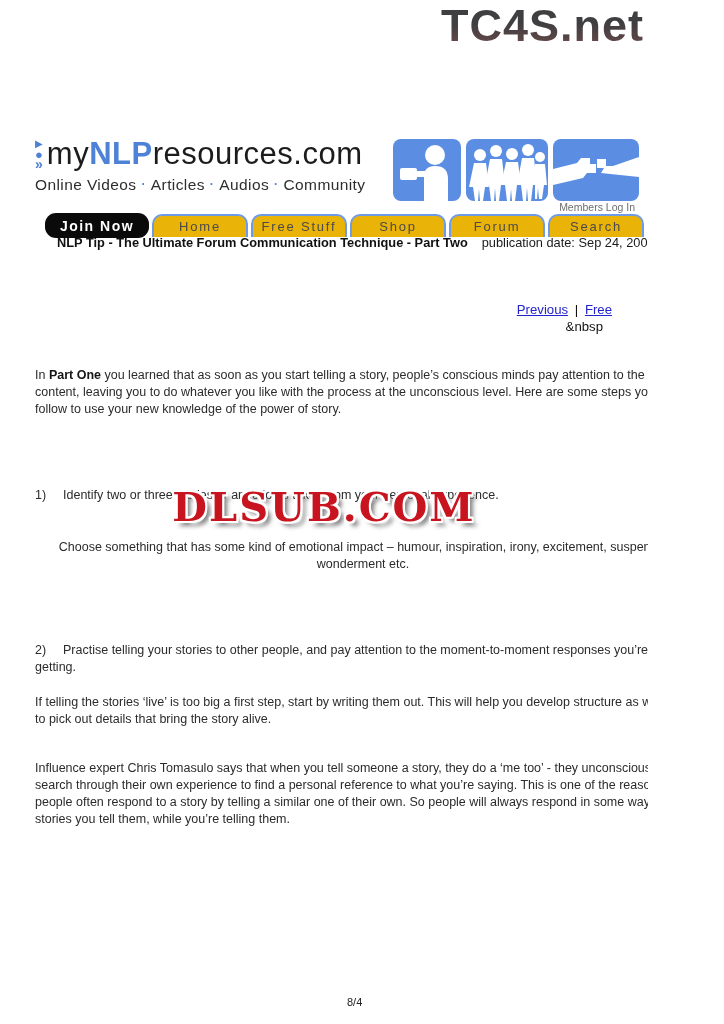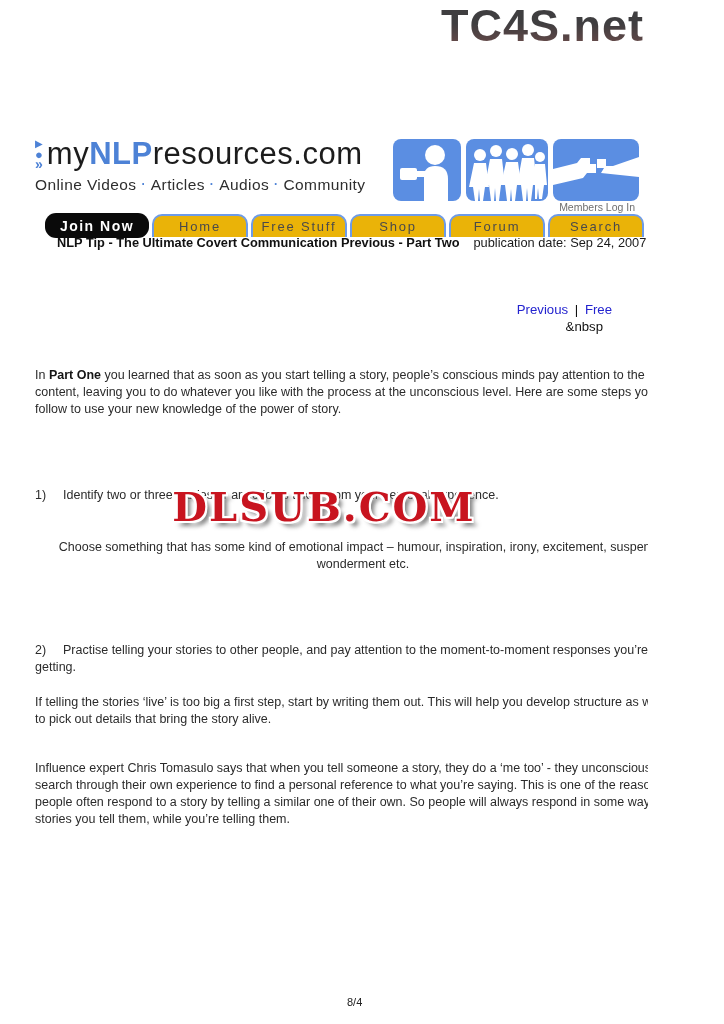--- a/index.html
+++ b/index.html
@@ -43,21 +43,21 @@
   .tab{box-sizing:border-box;width:96px;height:23px;margin-top:1px;background:#eab308;border:2px solid #6d9be8;border-bottom:none;
     border-radius:10px 10px 0 0;color:#4a4a4a;font-size:13px;letter-spacing:1.8px;
     display:flex;align-items:center;justify-content:center;}
 
   
   .title-row{position:absolute;left:57px;top:235px;font-size:12.8px;color:#111;white-space:nowrap;z-index:2;}
   .title-row .t{font-weight:bold;}
   .title-row .d{font-weight:normal;margin-left:14px;color:#1a1a1a;}
 
   .pn-row{position:absolute;top:302px;right:36px;font-size:13.2px;color:#111;}
-  .pn-row a{color:#2323cf;cursor:pointer;}
+  .pn-row a{color:#2323cf;text-decoration:underline;cursor:pointer;}
   .pn-sep{margin:0 3px;}
   .nbsp-row{position:absolute;top:319px;right:45px;font-size:13.2px;color:#111;}
 
   .para{position:absolute;left:35px;width:656px;font-size:12.5px;line-height:17.2px;color:#2b2b2b;}
   .para b{color:#151515;}
   .num{display:inline-block;min-width:28px;}
   .p1{top:354px;} .it1{top:474px;} .p2{top:526px;text-align:center;} .it2{top:629px;}
   .p3{top:681px;} .p4{top:747px;} .it3{top:888px;}
 
   .page-num{position:absolute;left:347px;top:996px;font-size:11px;color:#222;}
@@ -122,21 +122,21 @@
   <div class="tabs">
     <div class="tab-join">Join Now</div>
     <div class="tab">Home</div>
     <div class="tab">Free Stuff</div>
     <div class="tab">Shop</div>
     <div class="tab">Forum</div>
     <div class="tab">Search</div>
   </div>
 
   <div class="title-row">
-    <span class="t">NLP Tip - The Ultimate Covert Communication Previous - Part Two</span><span class="d">publication date: Sep 24, 2007</span>
+    <span class="t">NLP Tip - The Ultimate Forum Communication Technique - Part Two</span><span class="d">publication date: Sep 24, 2007</span>
   </div>
 
   <div class="pn-row">
     <a>Previous</a>
     <span class="pn-sep">|</span>
     <a>Free</a>
   </div>
   <div class="nbsp-row">&amp;nbsp</div>
 
   <p class="para p1"><span>In </span><b>Part One</b><span> you learned that as soon as you start telling a story, people’s conscious minds pay attention to the content, leaving you to do whatever you like with the process at the unconscious level. Here are some steps you can follow to use your new knowledge of the power of story.</span></p>

